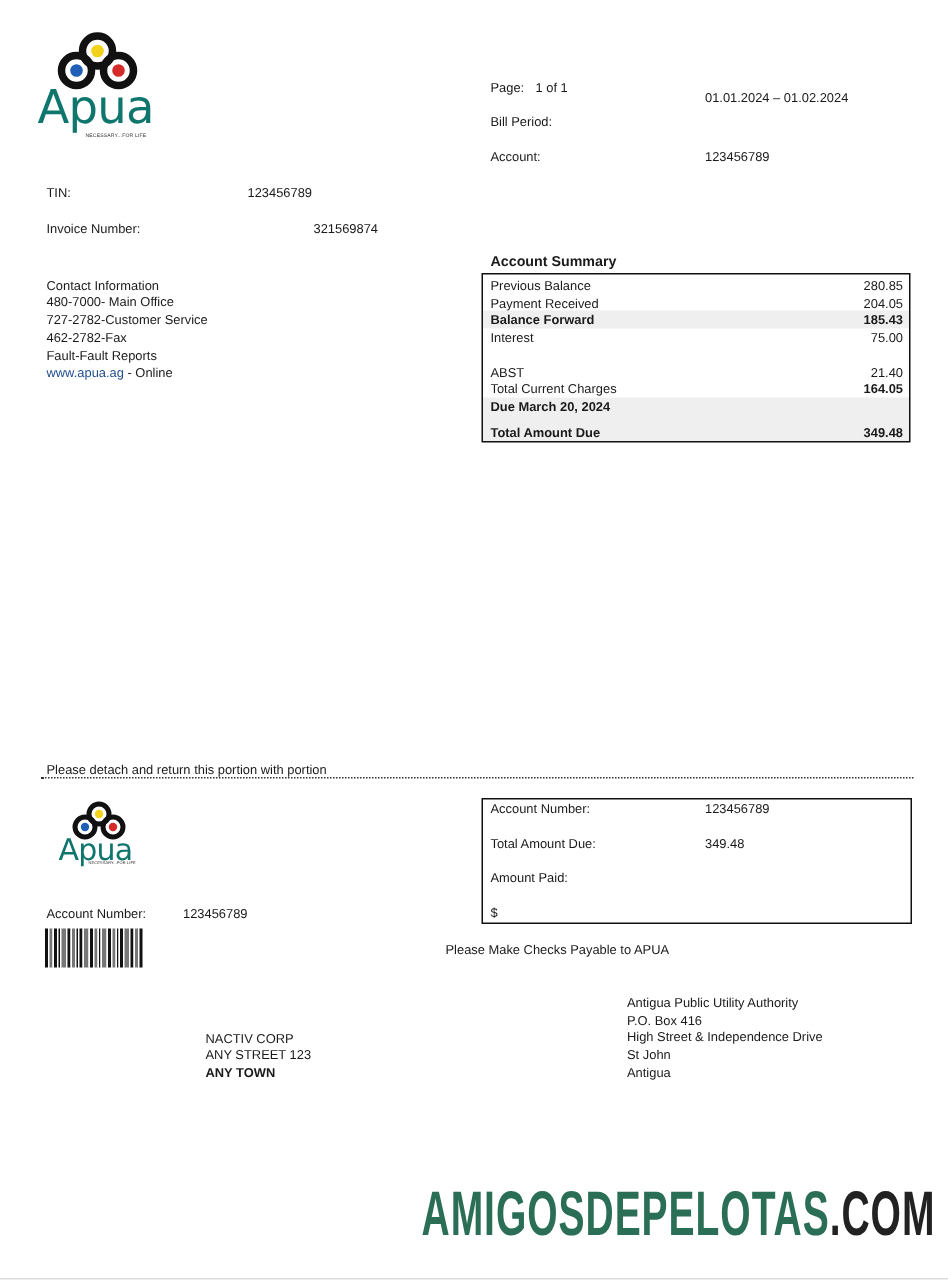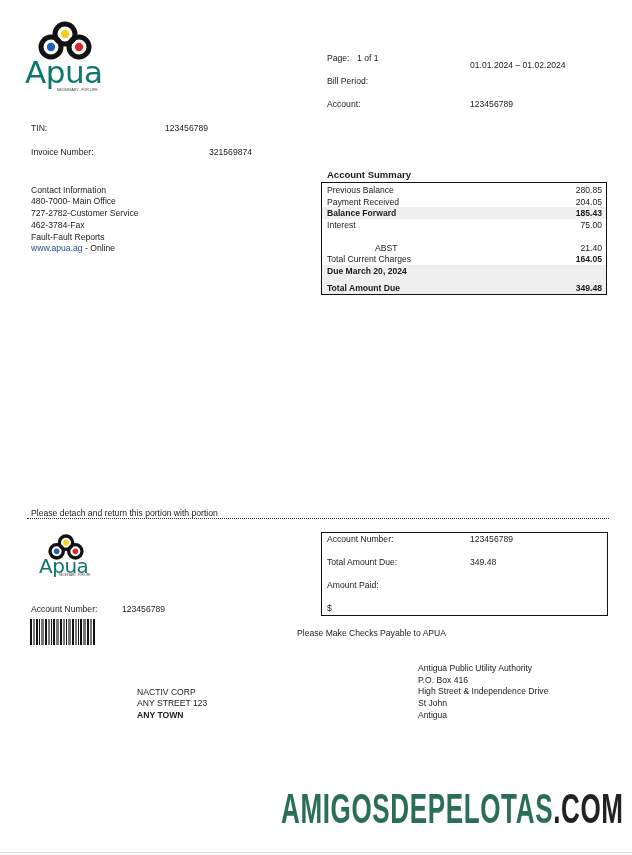--- a/index.html
+++ b/index.html
@@ -50,21 +50,21 @@
 
 <div class="lbl" style="left:31px;top:123px;">TIN:</div>
 <div class="lbl" style="left:165px;top:123px;">123456789</div>
 <div class="lbl" style="left:31px;top:147px;">Invoice Number:</div>
 <div class="lbl" style="left:165px;top:147px;margin-left:44px;">321569874</div>
 
 <div class="contact">
   <div class="lbl" style="left:31px;top:185px;">Contact Information</div>
   <div class="lbl" style="left:31px;top:196px;">480-7000- Main Office</div>
   <div class="lbl" style="left:31px;top:208px;">727-2782-Customer Service</div>
-  <div class="lbl" style="left:31px;top:220px;">462-3784-Fax</div>
+  <div class="lbl" style="left:31px;top:220px;">462-2782-Fax</div>
   <div class="lbl" style="left:31px;top:232px;">Fault-Fault Reports</div>
   <div class="lbl" style="left:31px;top:243px;">
     <a>www.apua.ag</a><span> - Online</span>
   </div>
 </div>
 
 <div class="summary-title">Account Summary</div>
 <div class="summary-box">
   <div class="srow" style="top:1px;">
       <span class="k">Previous Balance</span>
@@ -75,21 +75,21 @@
       <span class="v">204.05</span>
     </div>
   <div class="srow bold shade" style="top:24px;">
       <span class="k">Balance Forward</span>
       <span class="v">185.43</span>
     </div>
   <div class="srow" style="top:35.5px;">
       <span class="k">Interest</span>
       <span class="v">75.00</span>
     </div>
-  <div class="srow" style="top:58.5px;margin-left:48px;">
+  <div class="srow" style="top:58.5px;">
       <span class="k">ABST</span>
       <span class="v">21.40</span>
     </div>
   <div class="srow" style="top:70px;">
       <span class="k">Total Current Charges</span>
       <span class="v" style="font-weight:bold;">164.05</span>
     </div>
   <div class="srow bold shade" style="top:81.5px;height:17px;">
       <span class="k">Due March 20, 2024</span>
       <span class="v"></span>

